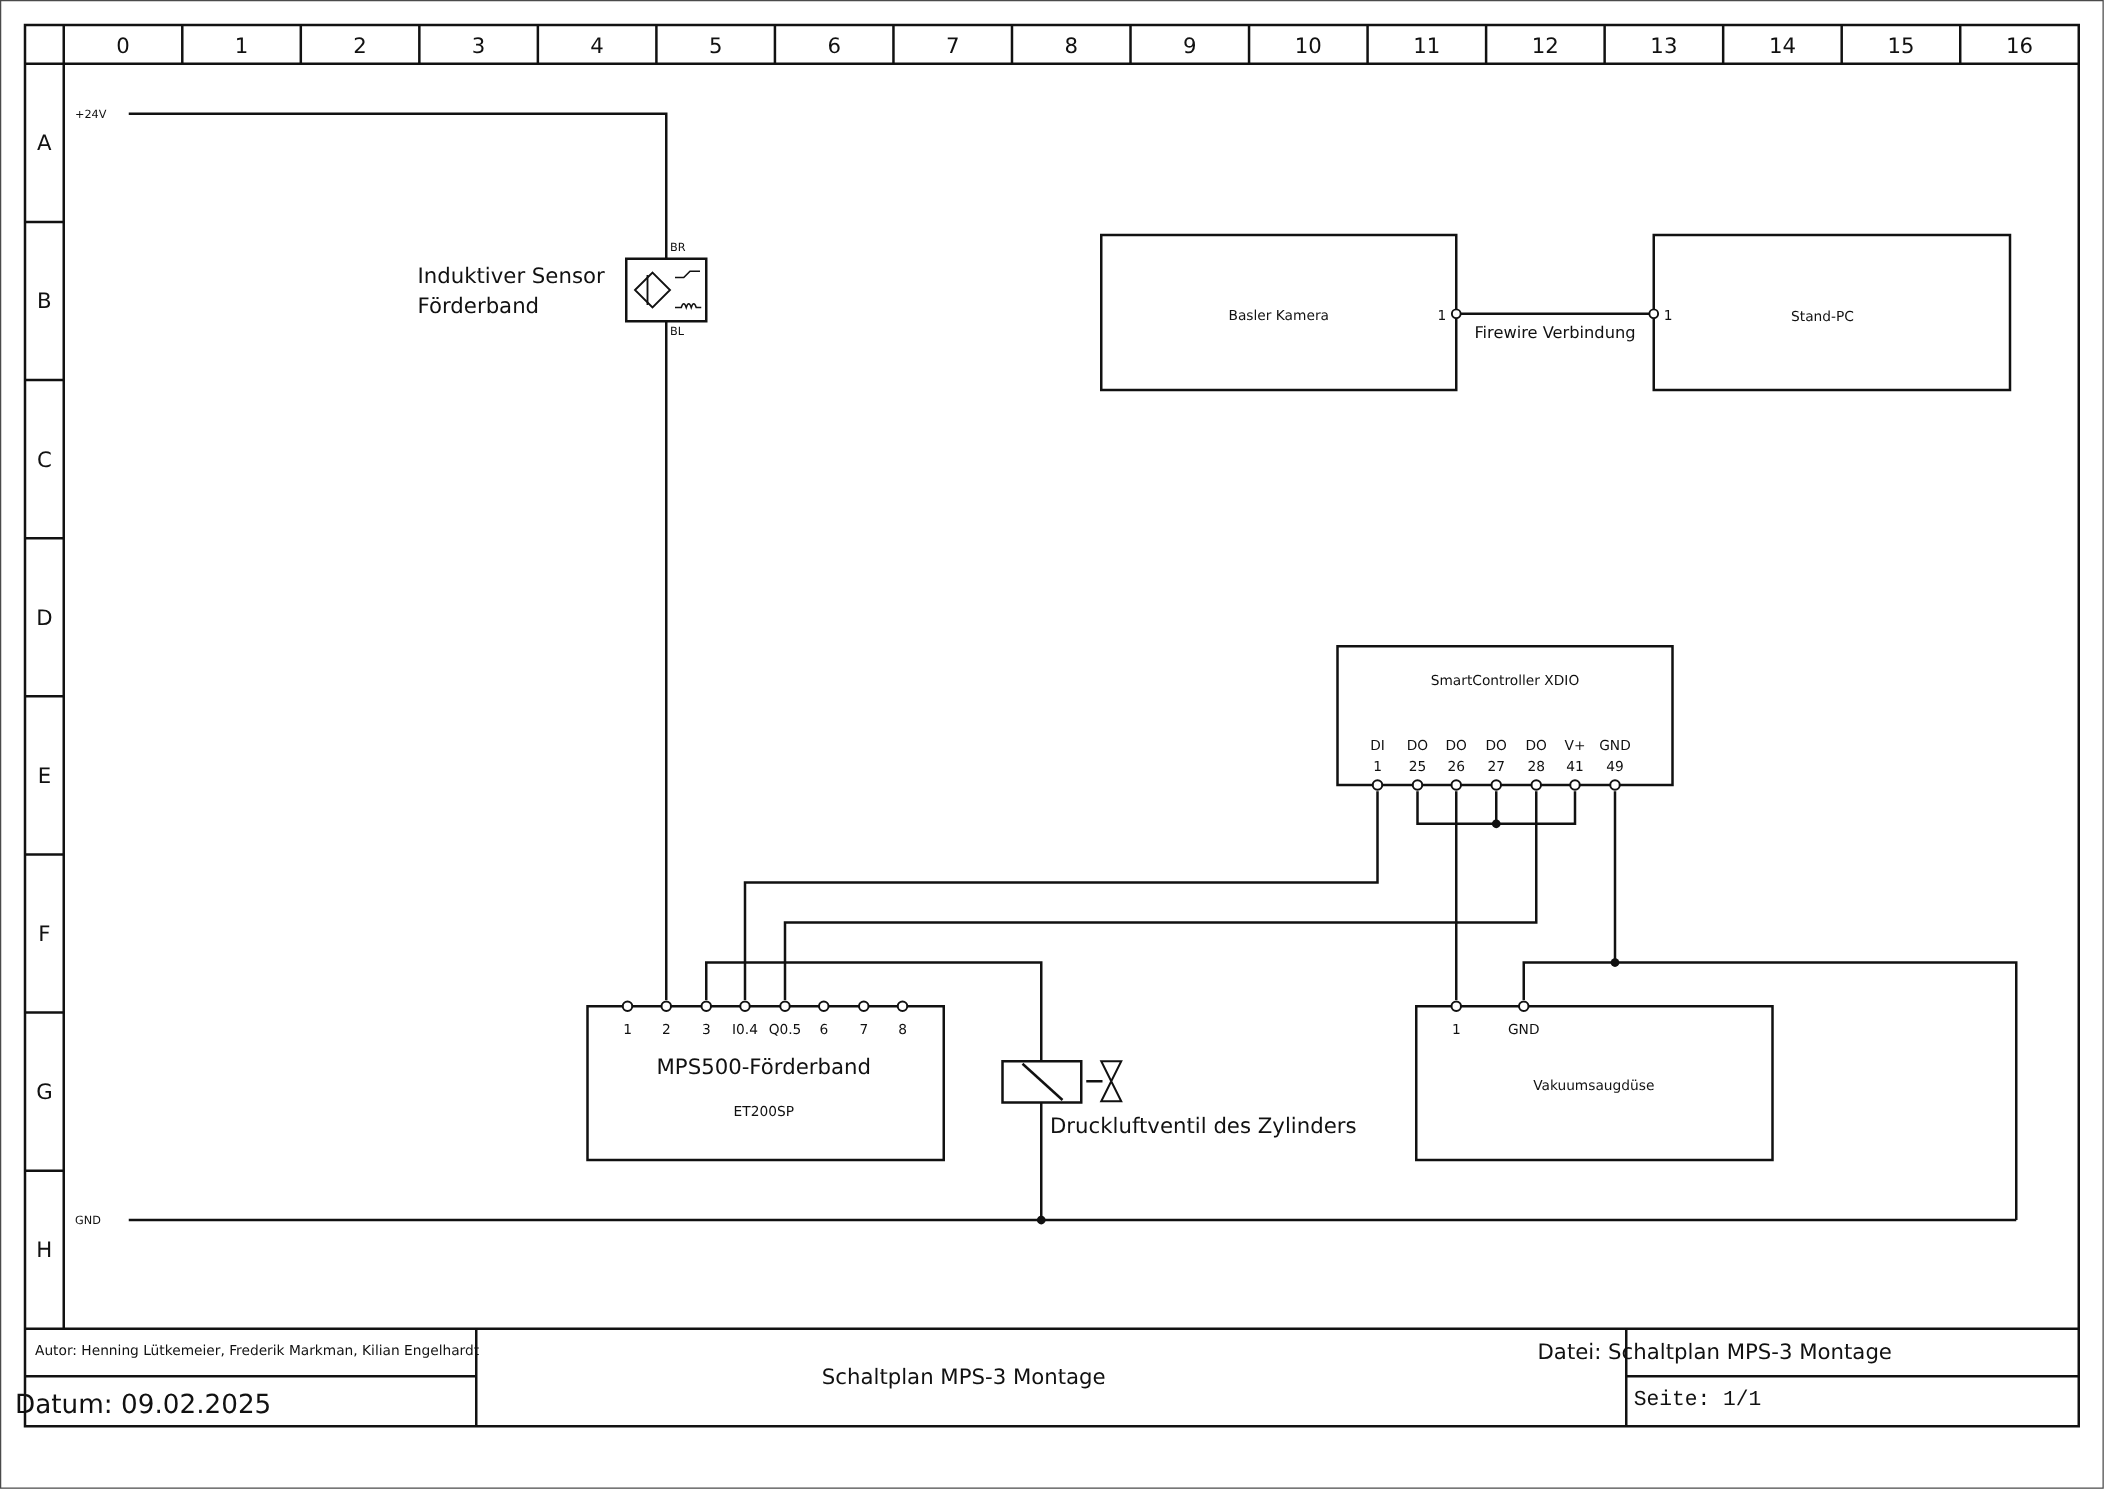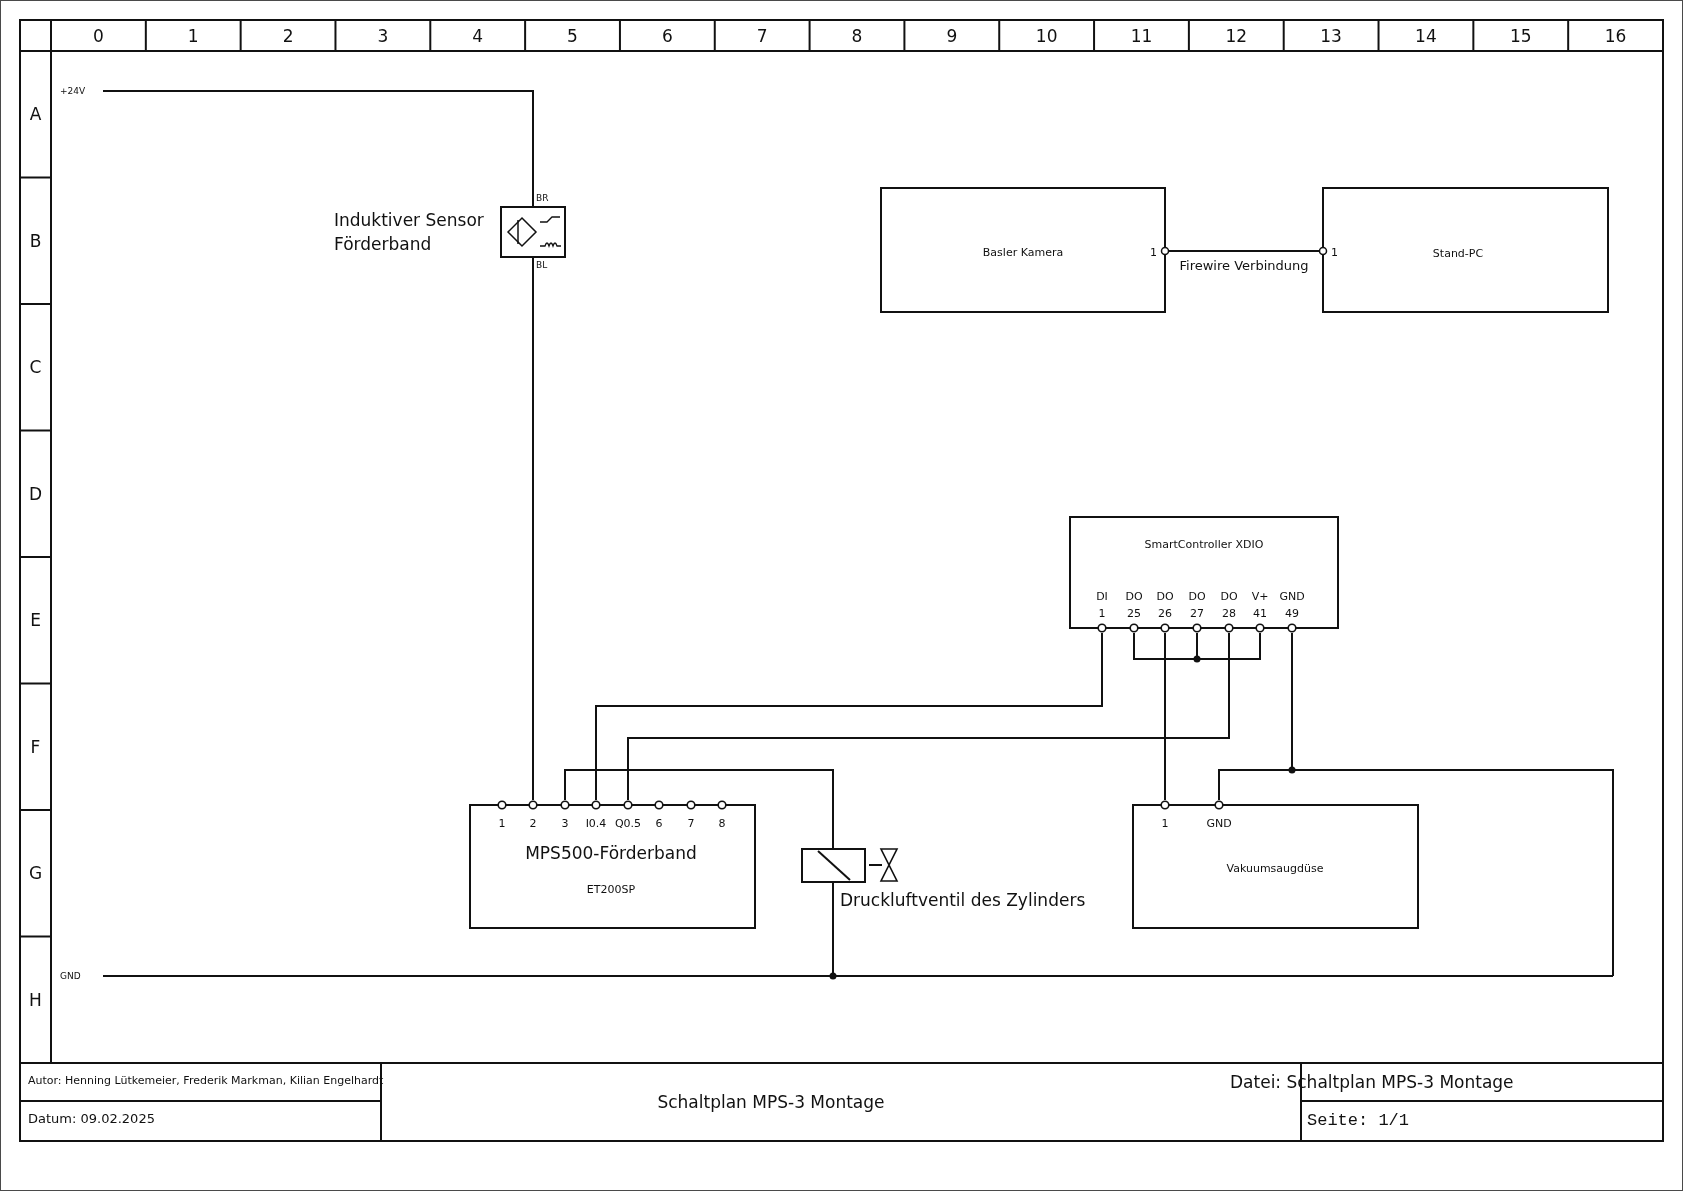--- a/index.html
+++ b/index.html
@@ -213,17 +213,17 @@
 
     <g stroke="#111" stroke-width="2" fill="none">
       <line x1="381" y1="1063" x2="381" y2="1141"></line>
       <line x1="1301" y1="1063" x2="1301" y2="1141"></line>
       <line x1="20" y1="1101" x2="381" y2="1101"></line>
       <line x1="1301" y1="1101" x2="1663" y2="1101"></line>
     </g>
   </svg>
 
   <div class="tb-text" style="left:28px; top:1074px; font-size:11px;">Autor: Henning Lütkemeier, Frederik Markman, Kilian Engelhardt</div>
-  <div class="tb-text" style="left:28px; top:1111px; font-size:13px;">Datum: 09.02.2025</div>
+  <div class="tb-text" style="left:12px; top:1111px; font-size:21px;">Datum: 09.02.2025</div>
   <div class="tb-text" style="left:381px; width:780px; top:1092px; font-size:17px; text-align:center;">Schaltplan MPS-3 Montage</div>
   <div class="tb-text" style="left:1230px; top:1072px; font-size:17px;">Datei: Schaltplan MPS-3 Montage</div>
   <div class="tb-text" style="left:1307px; top:1111px; font-size:17px;font-family:Liberation Mono, monospace;">Seite: 1/1</div>
 </div>
 
 </body></html>

